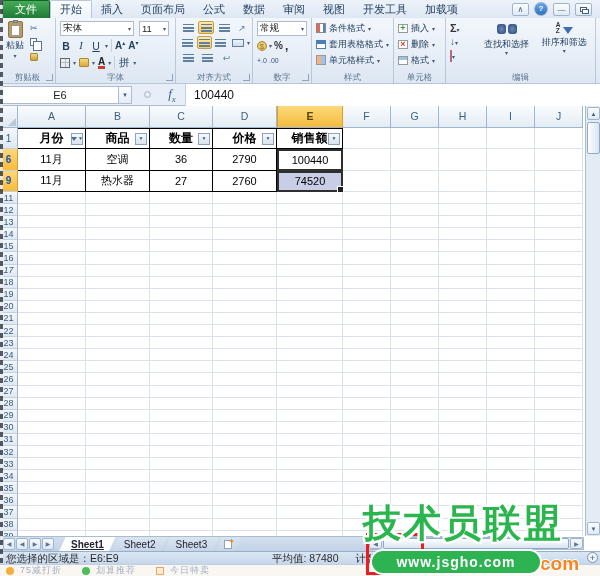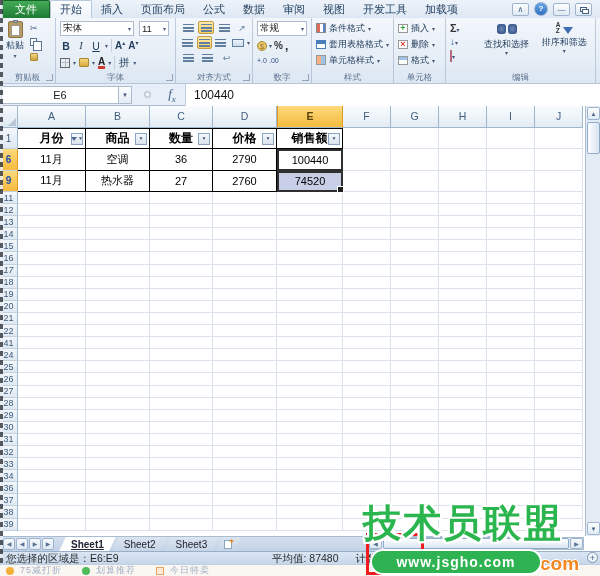--- a/index.html
+++ b/index.html
@@ -647,21 +647,21 @@
           <div class="c-emp" style="width: 63px; height: 12.1px;"></div>
           <div class="c-emp" style="width: 64px; height: 12.1px;"></div>
           <div class="c-emp" style="width: 66px; height: 12.1px;"></div>
           <div class="c-emp" style="width: 48px; height: 12.1px;"></div>
           <div class="c-emp" style="width: 48px; height: 12.1px;"></div>
           <div class="c-emp" style="width: 48px; height: 12.1px;"></div>
           <div class="c-emp" style="width: 48px; height: 12.1px;"></div>
           <div class="c-emp" style="width: 48px; height: 12.1px;"></div>
         </div>
         <div class="grow emp" style="height: 12.1px;">
-          <div class="rh">41</div>
+          <div class="rh">23</div>
           <div class="c-emp" style="width: 68px; height: 12.1px;"></div>
           <div class="c-emp" style="width: 64px; height: 12.1px;"></div>
           <div class="c-emp" style="width: 63px; height: 12.1px;"></div>
           <div class="c-emp" style="width: 64px; height: 12.1px;"></div>
           <div class="c-emp" style="width: 66px; height: 12.1px;"></div>
           <div class="c-emp" style="width: 48px; height: 12.1px;"></div>
           <div class="c-emp" style="width: 48px; height: 12.1px;"></div>
           <div class="c-emp" style="width: 48px; height: 12.1px;"></div>
           <div class="c-emp" style="width: 48px; height: 12.1px;"></div>
           <div class="c-emp" style="width: 48px; height: 12.1px;"></div>
@@ -791,20 +791,33 @@
           <div class="c-emp" style="width: 64px; height: 12.1px;"></div>
           <div class="c-emp" style="width: 66px; height: 12.1px;"></div>
           <div class="c-emp" style="width: 48px; height: 12.1px;"></div>
           <div class="c-emp" style="width: 48px; height: 12.1px;"></div>
           <div class="c-emp" style="width: 48px; height: 12.1px;"></div>
           <div class="c-emp" style="width: 48px; height: 12.1px;"></div>
           <div class="c-emp" style="width: 48px; height: 12.1px;"></div>
         </div>
         <div class="grow emp" style="height: 12.1px;">
           <div class="rh">34</div>
+          <div class="c-emp" style="width: 68px; height: 12.1px;"></div>
+          <div class="c-emp" style="width: 64px; height: 12.1px;"></div>
+          <div class="c-emp" style="width: 63px; height: 12.1px;"></div>
+          <div class="c-emp" style="width: 64px; height: 12.1px;"></div>
+          <div class="c-emp" style="width: 66px; height: 12.1px;"></div>
+          <div class="c-emp" style="width: 48px; height: 12.1px;"></div>
+          <div class="c-emp" style="width: 48px; height: 12.1px;"></div>
+          <div class="c-emp" style="width: 48px; height: 12.1px;"></div>
+          <div class="c-emp" style="width: 48px; height: 12.1px;"></div>
+          <div class="c-emp" style="width: 48px; height: 12.1px;"></div>
+        </div>
+        <div class="grow emp" style="height: 12.1px;">
+          <div class="rh">35</div>
           <div class="c-emp" style="width: 68px; height: 12.1px;"></div>
           <div class="c-emp" style="width: 64px; height: 12.1px;"></div>
           <div class="c-emp" style="width: 63px; height: 12.1px;"></div>
           <div class="c-emp" style="width: 64px; height: 12.1px;"></div>
           <div class="c-emp" style="width: 66px; height: 12.1px;"></div>
           <div class="c-emp" style="width: 48px; height: 12.1px;"></div>
           <div class="c-emp" style="width: 48px; height: 12.1px;"></div>
           <div class="c-emp" style="width: 48px; height: 12.1px;"></div>
           <div class="c-emp" style="width: 48px; height: 12.1px;"></div>
           <div class="c-emp" style="width: 48px; height: 12.1px;"></div>

